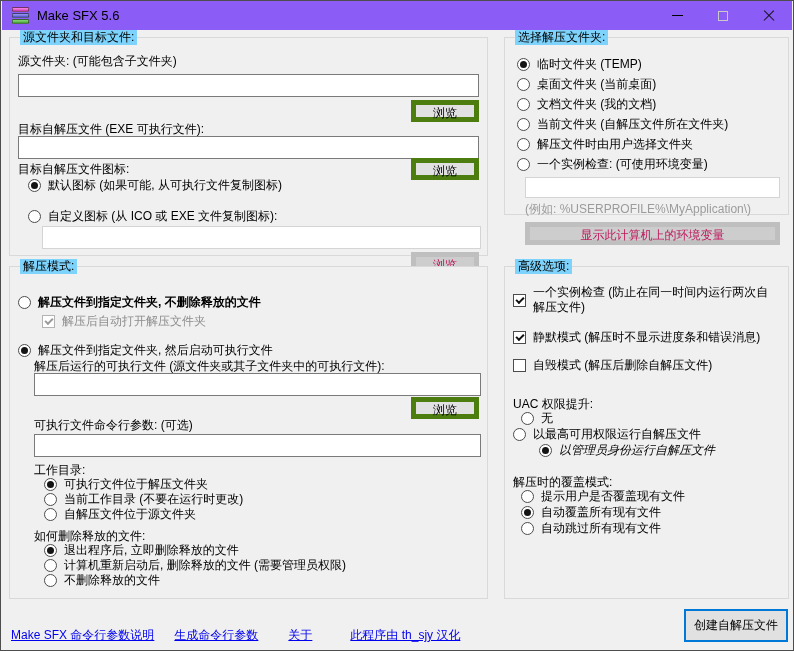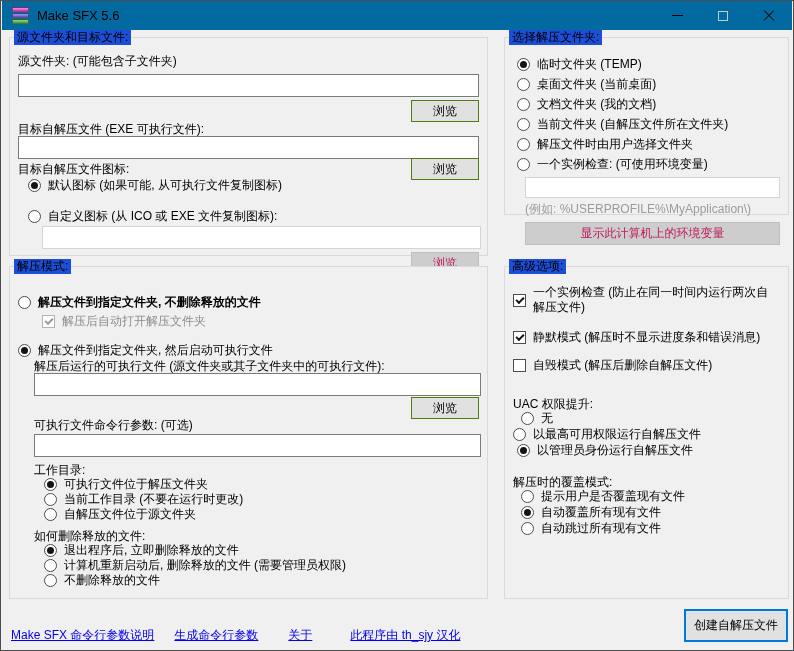--- a/index.html
+++ b/index.html
@@ -4,49 +4,49 @@
 <style>
   * { margin:0; padding:0; box-sizing:border-box; }
   html,body { background:#888; }
   body { font-family:"Liberation Sans","DejaVu Sans",sans-serif; }
   .window {
     position:relative; width:794px; height:651px;
     background:#f0f0f0; border:1px solid #4d4d4d; overflow:hidden;
     font-size:12px; color:#000;
   }
   
-  .titlebar { position:absolute; left:1px; top:0; right:1px; height:29px; background:#0369a1;
+  .titlebar { position:absolute; left:1px; top:0; right:1px; height:29px; background:#8b5cf6;
     display:flex; align-items:center; }
   .appicon { width:17px; height:17px; margin-left:10px; display:flex; flex-direction:column; justify-content:space-between; }
   .appicon .bar { height:5px; border-radius:1px; border:1px solid rgba(40,40,40,.55); }
   .bar.pink  { background:linear-gradient(to bottom,#f57ae0 30%,#c32ba4); }
   .bar.blue  { background:linear-gradient(to bottom,#8d8df0 30%,#4c4cc0); }
   .bar.green { background:linear-gradient(to bottom,#7fd06a 30%,#3d9a34); }
   .wtitle { margin-left:8px; font-size:13px; }
   .caps { margin-left:auto; display:flex; height:29px; }
   .cap { width:46px; height:29px; display:flex; align-items:center; justify-content:center; }
   .g-min { width:11px; height:1px; background:#000; }
   .g-max { width:10px; height:10px; border:1px solid #c9c9c9; }
   .g-close { position:relative; width:12px; height:12px; }
   .g-close::before,.g-close::after { content:""; position:absolute; left:-1px; top:5px; width:14px; height:1.4px; background:#111; }
   .g-close::before { transform:rotate(45deg); }
   .g-close::after  { transform:rotate(-45deg); }
   
   .grp { position:absolute; border:1px solid #d9d9d9; background:#f0f0f0; }
-  .grp .ttl { position:absolute; top:-8px; left:4px; background:#1d4ed8; padding:0 3px; line-height:15px; }
+  .grp .ttl { position:absolute; top:-8px; left:10px; background:#7dd3fc; padding:0 3px; line-height:15px; }
   .g1 { left:8px;  top:36px;  width:479px; height:219px; padding:0 8px; }
   .g2 { left:8px;  top:265px; width:479px; height:333px; padding:0 8px; }
   .g3 { left:503px; top:36px; width:285px; height:178px; padding:0 8px; }
   .g4 { left:503px; top:265px; width:285px; height:333px; padding:0 8px; }
   
   .lbl { line-height:14px; display:block; }
   .tb { display:block; width:100%; height:23px; border:1px solid #7a7a7a; background:#fff;
         font:12px "Liberation Sans","DejaVu Sans",sans-serif; padding:0 4px; }
   .tb.dis { border-color:#d4d4d4; }
-  .bt { height:22px; min-width:68px; background:#e1e1e1; border:1px solid #4d7c0f;
+  .bt { height:22px; min-width:68px; background:#e1e1e1; border:5px solid #4d7c0f;
         font:12px "Liberation Sans","DejaVu Sans",sans-serif; padding:0 12px; }
   .bt.dis { background:#cdcdcd; border-color:#bfbfbf; color:#be185d; }
   .rowR { display:flex; justify-content:flex-end; }
   .opt { display:flex; align-items:flex-start; gap:7px; }
   .opt .lbl { line-height:15px; }
   .rd { flex:0 0 13px; width:13px; height:13px; margin-top:1px; border:1px solid #4c4c4c; border-radius:50%; background:#fff; position:relative; }
   .rd.on::after { content:""; position:absolute; left:2px; top:2px; right:2px; bottom:2px; border-radius:50%; background:#141414; }
   .cb { flex:0 0 13px; width:13px; height:13px; margin-top:1px; border:1px solid #4c4c4c; background:#fff; position:relative; }
   .cb.on::after { content:""; position:absolute; left:2px; top:2px; width:6px; height:3px;
                   border-left:2px solid #111; border-bottom:2px solid #111; transform:rotate(-45deg); }
@@ -209,21 +209,21 @@
     </div>
     <span class="lbl" style="margin-top:24px;">UAC 权限提升:</span>
     <div class="opt" style="margin-left:8px; height:16px;">
       <span class="rd"></span>
       <span class="lbl">无</span>
     </div>
     <div class="opt" style="height:16px;">
       <span class="rd"></span>
       <span class="lbl">以最高可用权限运行自解压文件</span>
     </div>
-    <div class="opt" style="margin-left:4px; height:16px;">
+    <div class="opt" style="margin-left:26px; height:16px;font-style:italic;">
       <span class="rd on"></span>
       <span class="lbl">以管理员身份运行自解压文件</span>
     </div>
     <span class="lbl" style="margin-top:16px;">解压时的覆盖模式:</span>
     <div class="opt" style="margin-left:8px; height:16px;">
       <span class="rd"></span>
       <span class="lbl">提示用户是否覆盖现有文件</span>
     </div>
     <div class="opt" style="margin-left:8px; height:16px;">
       <span class="rd on"></span>

